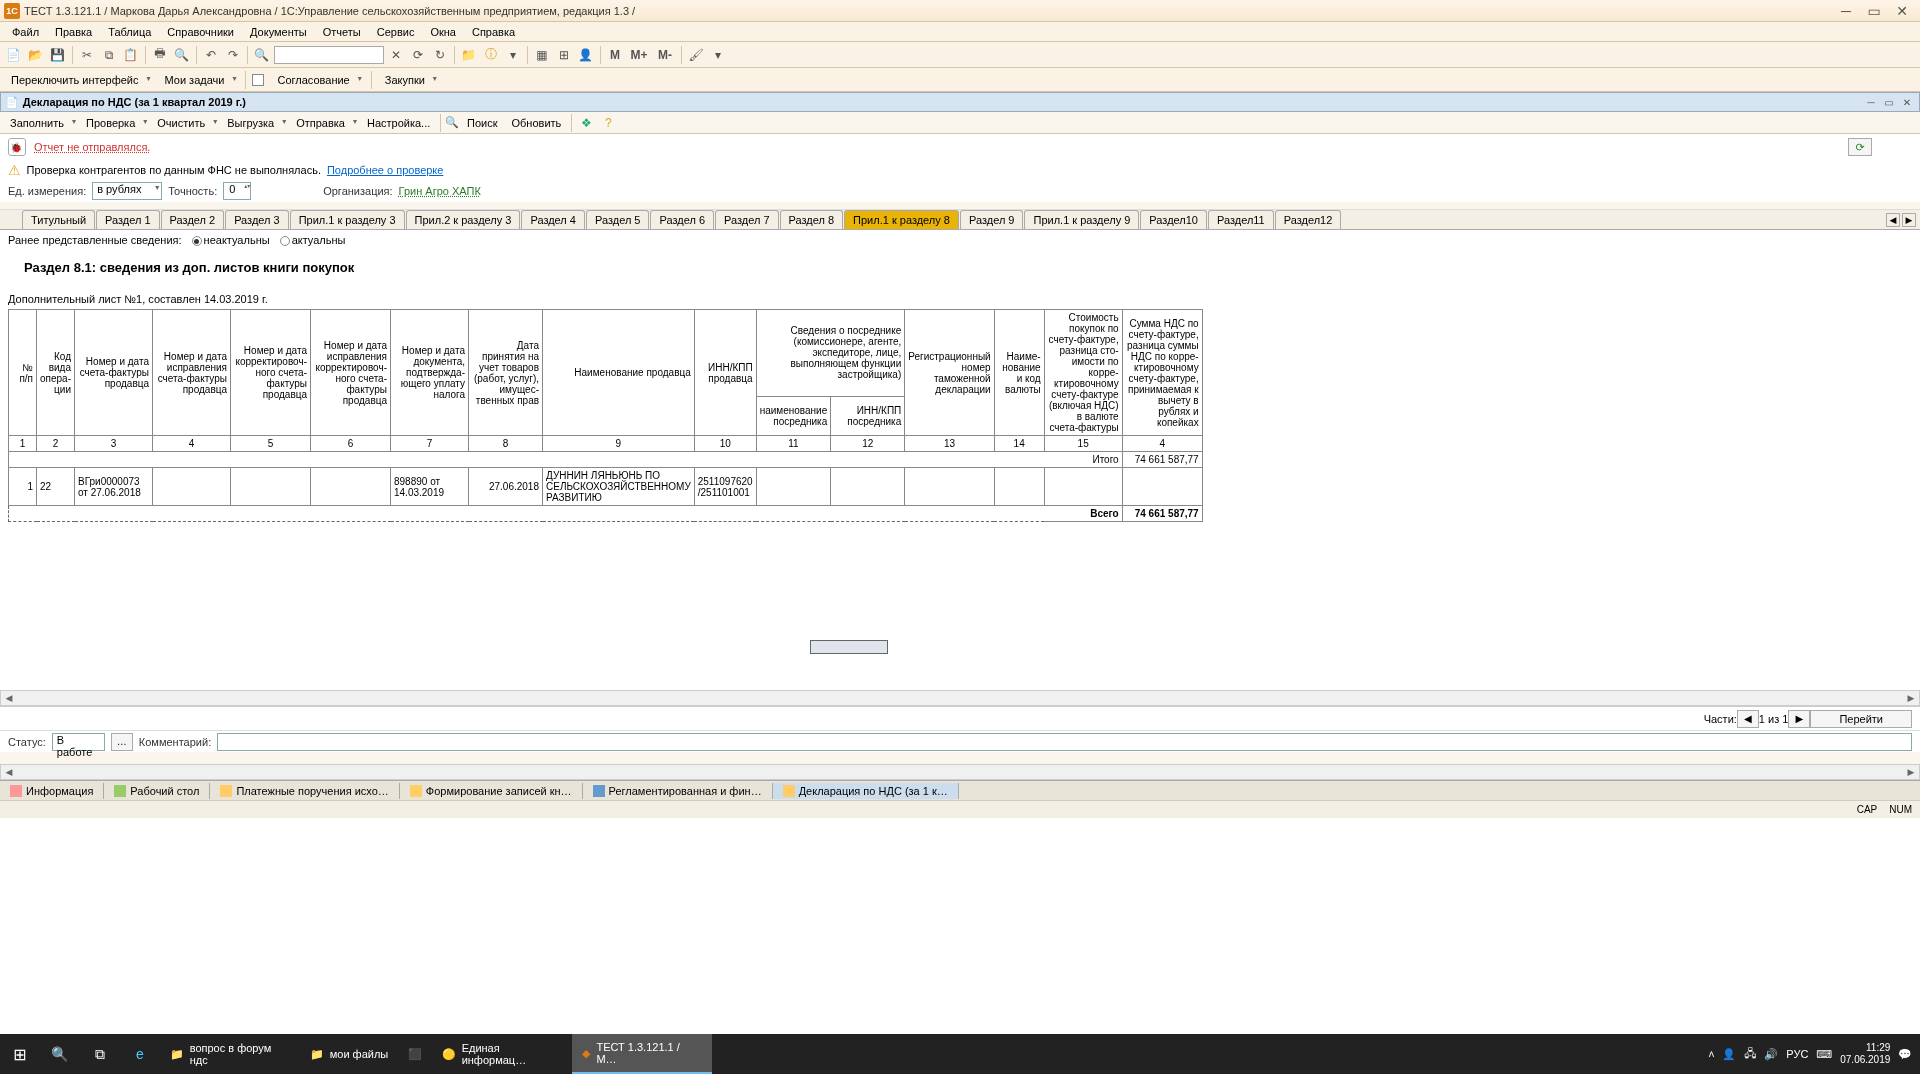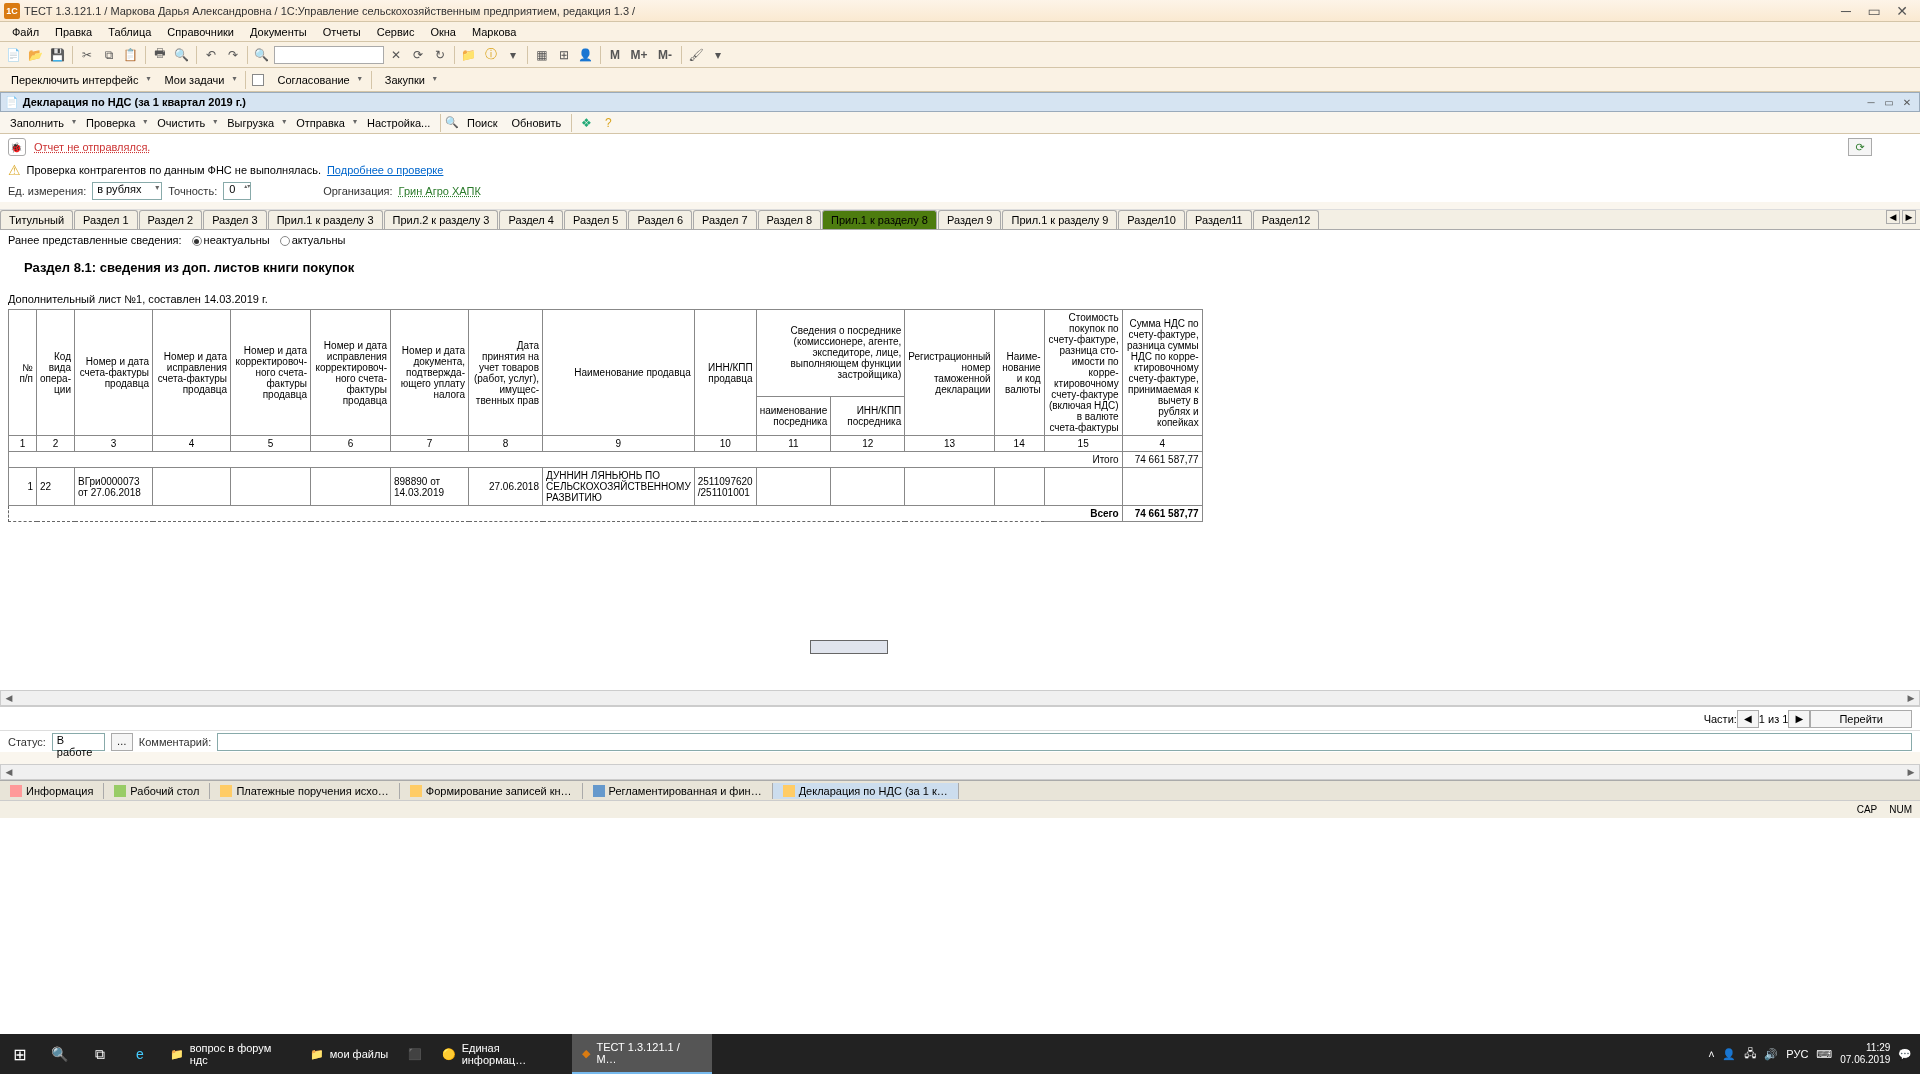--- a/index.html
+++ b/index.html
@@ -32,23 +32,23 @@
 .bluelink { color:#0066cc; text-decoration:underline; cursor:pointer; }
 .refresh { width:24px; height:18px; border:1px solid #aaa; background:#f5f5f5; display:flex; align-items:center; justify-content:center; cursor:pointer; margin-left:auto; margin-right:40px; color:#2a7a2a; }
 .warnrow { height:20px; display:flex; align-items:center; padding:2px 8px; gap:6px; }
 .warnrow .wicon { color:#daa520; font-size:14px; }
 .paramrow { height:22px; display:flex; align-items:center; padding:2px 8px; gap:6px; }
 .paramrow label { color:#333; }
 .sel { border:1px solid #8aa; background:#fff; height:18px; padding:0 16px 0 4px; position:relative; }
 .sel::after { content:"▾"; position:absolute; right:2px; font-size:8px; color:#666; }
 .numfield { width:28px; height:18px; border:1px solid #8aa; background:#fff; text-align:center; position:relative; padding-right:10px; }
 .numfield::after { content:"▴▾"; position:absolute; right:0; font-size:6px; line-height:7px; color:#666; }
-.tabstrip { height:20px; background:#f3efe4; display:flex; align-items:flex-start; border-bottom:1px solid #aaa; padding-left:0; position:relative; }
+.tabstrip { height:20px; background:#f3efe4; display:flex; align-items:center; border-bottom:1px solid #aaa; padding-left:22px; position:relative; }
 .tab { padding:3px 8px; border:1px solid #aaa; border-bottom:none; background:#f3efe4; cursor:pointer; font-size:11px; margin-right:1px; border-radius:3px 3px 0 0; }
-.tab.active { background:#4d7c0f; font-weight:normal; }
+.tab.active { background:#eab308; font-weight:normal; }
 .tabarrow { position:absolute; right:4px; display:flex; gap:2px; }
 .tabarrow span { width:14px; height:14px; border:1px solid #aaa; display:flex; align-items:center; justify-content:center; cursor:pointer; font-size:9px; }
 .filterrow { height:20px; display:flex; align-items:center; padding:2px 8px; gap:10px; background:#fff; }
 .radio { width:10px; height:10px; border:1px solid #888; border-radius:50%; display:inline-flex; align-items:center; justify-content:center; margin-right:2px; vertical-align:middle; }
 .radio.on::after { content:""; width:5px; height:5px; background:#333; border-radius:50%; }
 .content { background:#fff; padding:4px 8px; height:440px; overflow:auto; position:relative; }
 h2.sect { font-size:13px; font-weight:bold; margin:6px 16px; }
 .subnote { font-size:11px; margin-bottom:4px; }
 table.data { border-collapse:collapse; font-size:10px; }
 table.data th, table.data td { border:1px solid #888; padding:2px 3px; text-align:center; }
@@ -94,21 +94,21 @@
 
 <div class="menubar">
   <span>Файл</span>
   <span>Правка</span>
   <span>Таблица</span>
   <span>Справочники</span>
   <span>Документы</span>
   <span>Отчеты</span>
   <span>Сервис</span>
   <span>Окна</span>
-  <span>Маркова</span>
+  <span>Справка</span>
 </div>
 
 <div class="toolbar">
   <span class="tbtn">📄</span>
   <span class="tbtn">📂</span>
   <span class="tbtn">💾</span>
   <span class="sep"></span>
   <span class="tbtn">✂</span>
   <span class="tbtn">⧉</span>
   <span class="tbtn">📋</span>

